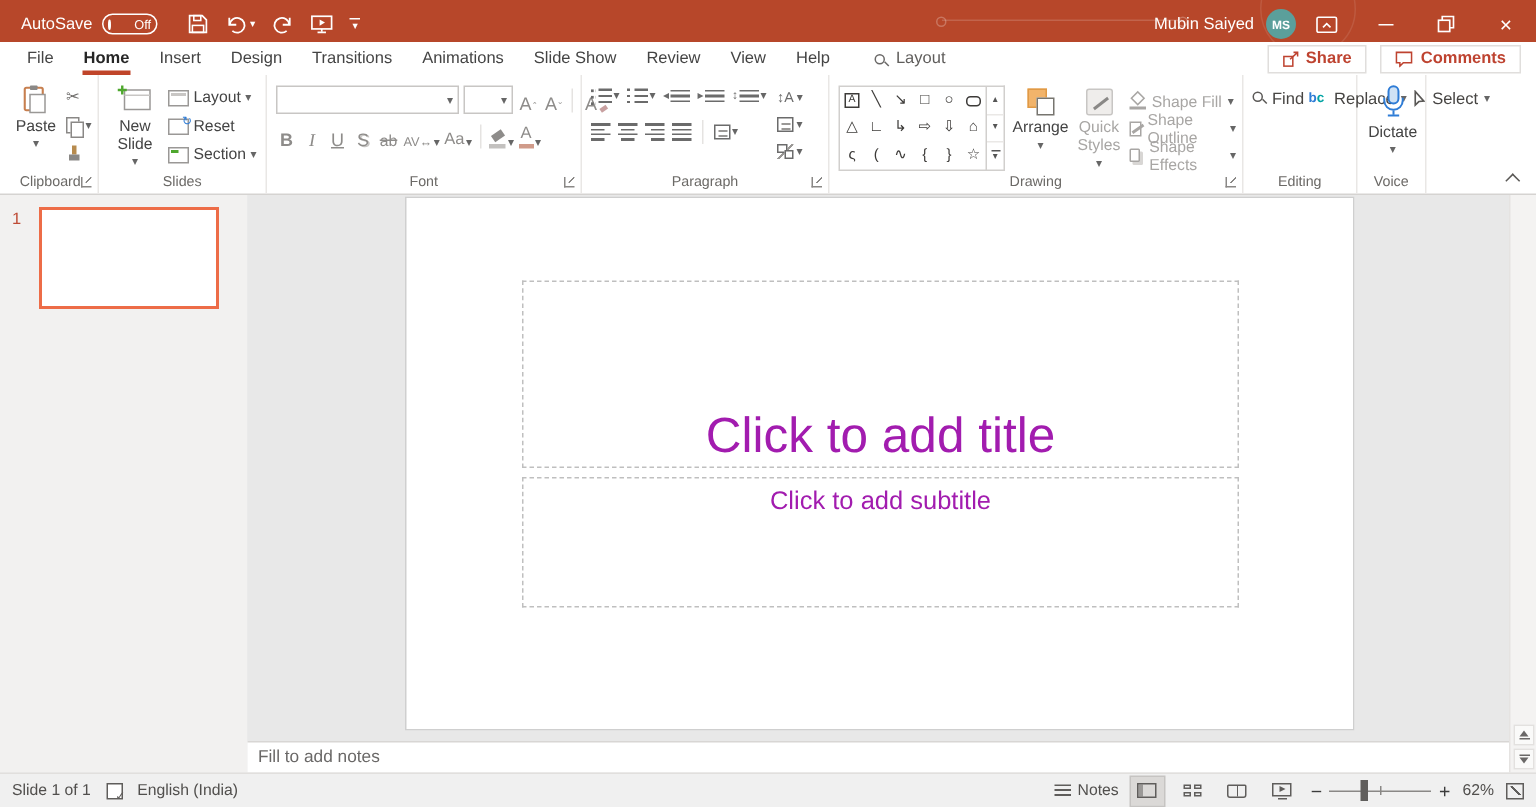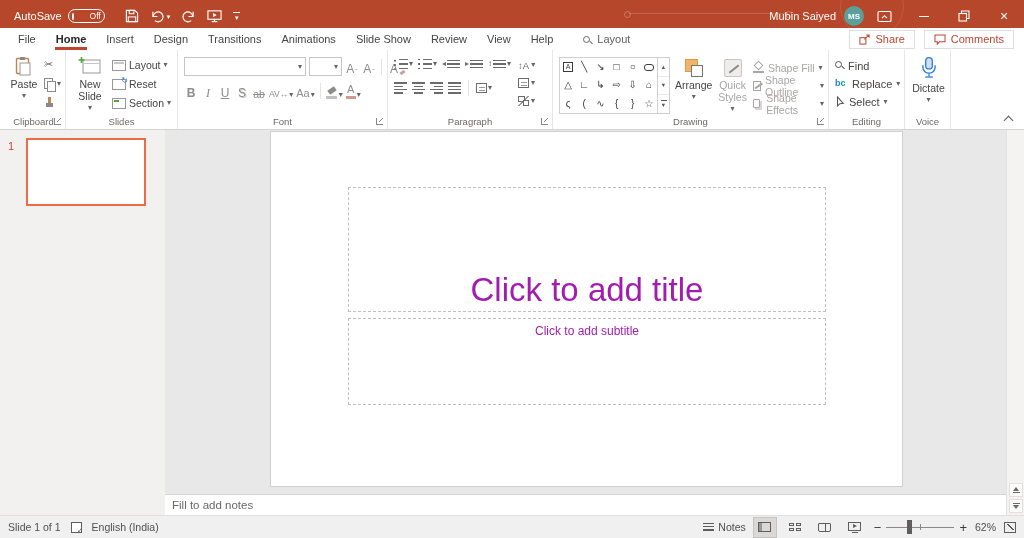--- a/index.html
+++ b/index.html
@@ -31,21 +31,21 @@
 
 
 .tabrow{position:absolute;top:28px;left:0;width:100%;height:22px;background:#fff;display:flex;align-items:stretch;font-size:11px;color:#444;padding-left:8px}
 .tab{padding:0 10px;display:flex;align-items:center;position:relative;cursor:default}
 .tab.active{font-weight:700;color:#262626}
 .tab.active::after{content:"";position:absolute;left:9px;right:9px;bottom:0;height:3px;background:#C0452A}
 .searchbox{display:flex;align-items:center;gap:7px;margin-left:20px;color:#5f5d5b}
 .mag{width:7px;height:7px;border:1.3px solid #6a6867;border-radius:50%;position:relative}
 .mag::after{content:"";position:absolute;width:4px;height:1.3px;background:#6a6867;transform:rotate(45deg);right:-3.5px;bottom:-1.5px}
 .tr-actions{margin-left:auto;display:flex;align-items:center;gap:9px;padding-right:10px}
-.pill-btn{display:flex;align-items:center;gap:5px;border:1px solid #E0DEDC;padding:2.5px 9px;color:#BE4330;font-weight:400;font-size:11px;background:#fff}
+.pill-btn{display:flex;align-items:center;gap:5px;border:1px solid #E0DEDC;padding:2.5px 9px;color:#BE4330;font-weight:700;font-size:11px;background:#fff}
 
 
 .ribbon{position:absolute;top:50px;left:0;width:100%;height:80px;background:#fff;border-bottom:1px solid #D5D3D1;display:flex;padding-left:2px}
 .grp{position:relative;border-right:1px solid #E9E7E5;padding:4px 4px 15px 6px;display:flex;gap:4px}
 .grp-label{position:absolute;bottom:2px;left:0;right:0;text-align:center;font-size:9.5px;color:#6b6966}
 .launcher{position:absolute;bottom:4px;right:4px;width:7px;height:7px;border-left:1px solid #8a8886;border-bottom:1px solid #8a8886}
 .launcher::after{content:"";position:absolute;right:0;top:0;width:4px;height:4px;background:linear-gradient(135deg,transparent 45%,#8a8886 45% 60%,transparent 60%)}
 .bigbtn{display:flex;flex-direction:column;align-items:center;justify-content:flex-start;gap:2px;color:#444;font-size:10.5px;text-align:center;line-height:1.15;padding-top:2px}
 .caret{font-size:8px;color:#666;line-height:1}
 .minicol{display:flex;flex-direction:column;gap:4px;padding-top:3px}
@@ -122,42 +122,42 @@
 .dcol{display:flex;flex-direction:column;gap:3px;padding-top:3px}
 .drow{display:flex;align-items:center;gap:4px;height:15px;font-size:10.5px;color:#A8A6A4}
 .ic-fill{width:11px;height:11px;position:relative}
 .ic-fill::before{content:"";position:absolute;left:2.5px;top:0;width:5px;height:5px;border:1px solid #A8A6A4;transform:rotate(45deg)}
 .ic-fill::after{content:"";position:absolute;left:0;bottom:0;width:11px;height:2.5px;background:#A8A6A4}
 .ic-outline{width:10px;height:10px;border:1px solid #A8A6A4;position:relative}
 .ic-outline::after{content:"";position:absolute;left:0;top:3px;width:9px;height:1.5px;background:#A8A6A4;transform:rotate(-35deg)}
 .ic-effects{width:9px;height:9px;border:1px solid #A8A6A4;border-radius:1px;box-shadow:2px 2px 0 #D8D6D4;margin-right:2px}
 
 
-.eg{display:flex;flex-direction:column;gap:3px;padding-top:4px}
+.eg{display:flex;flex-direction:row;gap:3px;padding-top:4px}
 .erow{display:flex;align-items:center;gap:4px;height:15px;font-size:11px;color:#464442}
 .ic-find{width:7px;height:7px;border:1.3px solid #5a5856;border-radius:50%;position:relative;margin:0 2px 2px 0}
 .ic-find::after{content:"";position:absolute;width:4px;height:1.3px;background:#5a5856;transform:rotate(45deg);right:-3.5px;bottom:-1.5px}
 .ic-replace{font-size:9px;line-height:1;width:13px}
 .ic-replace em{color:#2E7CD6;font-style:normal;font-weight:700}
 .ic-replace u{color:#00A3A3;text-decoration:none;font-weight:700}
 .voice-big{width:44px}
 
 
 .collapse{position:absolute;right:11px;bottom:7px;width:9px;height:6px}
 .collapse::before{content:"";position:absolute;left:1px;top:1px;width:6px;height:6px;border-left:1.4px solid #5a5856;border-top:1.4px solid #5a5856;transform:rotate(45deg)}
 
 
 .panel{position:absolute;top:130px;left:0;width:165px;height:385px;background:#F2F1F0}
 .thumb-num{position:absolute;top:10px;left:8px;font-size:11px;color:#BE4B35}
 .thumb{position:absolute;top:8px;left:26px;width:120px;height:68px;background:#fff;border:2px solid #ED6C47}
 .canvas{position:absolute;top:130px;left:165px;width:841px;height:364px;background:#E8E8E8}
 .slide{position:absolute;left:105px;top:1px;width:633px;height:356px;background:#fff;border:1px solid #CFCFCF}
 .ph{border:1px dashed #BFBFBF;position:absolute;display:flex;justify-content:center;color:#a21caf}
 .ph-title{left:77px;top:55px;width:478px;height:125px;align-items:flex-end;padding-bottom:2px;font-size:33px}
-.ph-sub{left:77px;top:186px;width:478px;height:87px;align-items:flex-start;padding-top:5px;font-size:12px}
+.ph-sub{left:77px;top:186px;width:478px;height:87px;align-items:flex-start;padding-top:5px;font-size:17px}
 .vscroll{position:absolute;top:130px;right:0;width:18px;height:385px;background:#F4F3F2;border-left:1px solid #E5E3E1}
 .scroll-btn{position:absolute;left:2px;width:14px;height:14px;background:#FAFAF9;border:1px solid #E3E1DF;display:flex;flex-direction:column;align-items:center;justify-content:center;gap:1px}
 .sb-prev{top:353px}.sb-next{top:369px}
 .tri-up{width:0;height:0;border-left:3.5px solid transparent;border-right:3.5px solid transparent;border-bottom:4px solid #6a6867}
 .tri-dn{width:0;height:0;border-left:3.5px solid transparent;border-right:3.5px solid transparent;border-top:4px solid #6a6867}
 .sb-line{width:7px;height:1px;background:#6a6867}
 .notesbar{position:absolute;top:494px;left:165px;width:841px;height:21px;background:#fff;border-top:1px solid #D8D6D4;display:flex;align-items:center;padding-left:7px;font-size:11.5px;color:#6a6867}
 
 
 .statusbar{position:absolute;top:515px;left:0;width:100%;height:23px;background:#F0F0F0;border-top:1px solid #E1DFDD;display:flex;align-items:center;font-size:10.5px;color:#514F4D;padding:0 8px;gap:10px}

